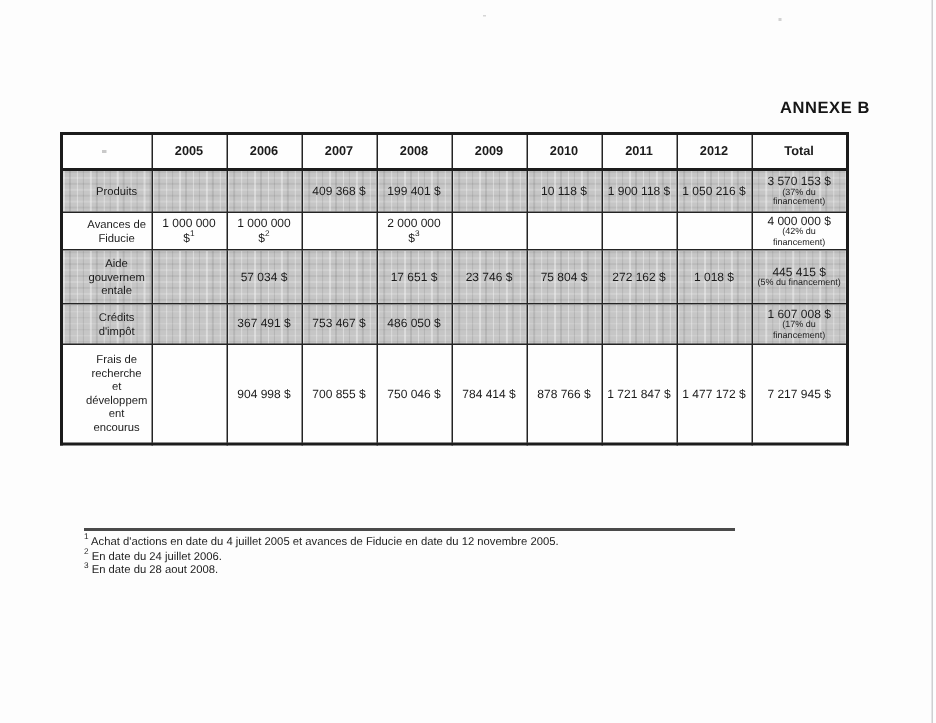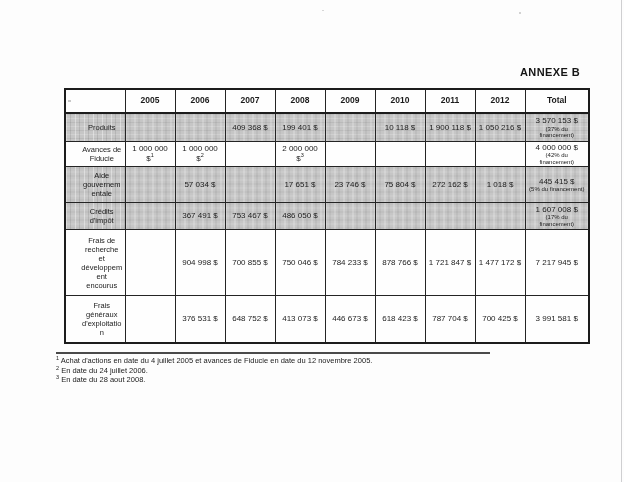--- a/index.html
+++ b/index.html
@@ -17,21 +17,21 @@
   }
   .title{
     position:absolute;
     left:56px;top:66px;width:524px;
     text-align:right;
     font-size:11px;font-weight:bold;
     letter-spacing:.4px;
     color:#161616;
   }
   table.annexe{
-    position:absolute;left:64px;top:88px;
+    position:absolute;left:40px;top:88px;
     border-collapse:collapse;
     table-layout:fixed;
     width:524px;
     border:2px solid #1c1c1c;
     background:#fefefe;
   }
   .annexe th,.annexe td{
     border:1px solid #242424;
     text-align:center;
     vertical-align:middle;
@@ -190,40 +190,26 @@
             <b>1 607 008 $</b>
             <span class="note">(17% du financement)</span>
           </td>
         </tr>
         <tr class="" style="height:66px">
           <td class="label">Frais de recherche et développement encourus</td>
           <td></td>
           <td>904 998 $</td>
           <td>700 855 $</td>
           <td>750 046 $</td>
-          <td>784 233 $</td>
+          <td>784 414 $</td>
           <td>878 766 $</td>
           <td>1 721 847 $</td>
           <td>1 477 172 $</td>
           <td class="total">
             <b>7 217 945 $</b>
-          </td>
-        </tr>
-        <tr class="" style="height:47px">
-          <td class="label">Frais généraux d'exploitation</td>
-          <td></td>
-          <td>376 531 $</td>
-          <td>648 752 $</td>
-          <td>413 073 $</td>
-          <td>446 673 $</td>
-          <td>618 423 $</td>
-          <td>787 704 $</td>
-          <td>700 425 $</td>
-          <td class="total">
-            <b>3 991 581 $</b>
           </td>
         </tr>
       </tbody>
   </table>
 
   <div class="footnotes">
     <div class="foot-rule"></div>
     <div>
         <div class="footnote"><sup>1</sup> Achat d'actions en date du 4 juillet 2005 et avances de Fiducie en date du 12 novembre 2005.</div>
         <div class="footnote"><sup>2</sup> En date du 24 juillet 2006.</div>

